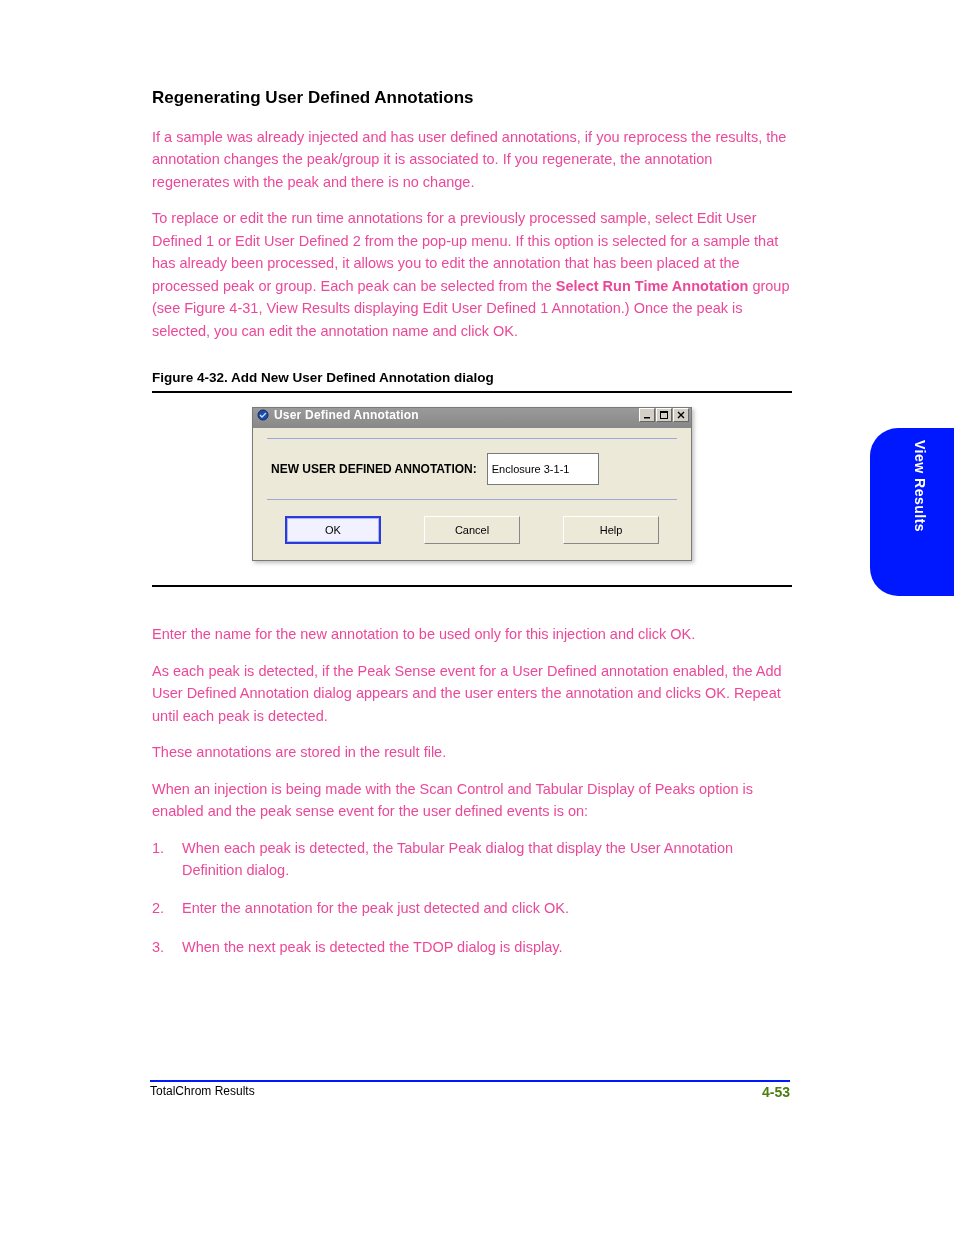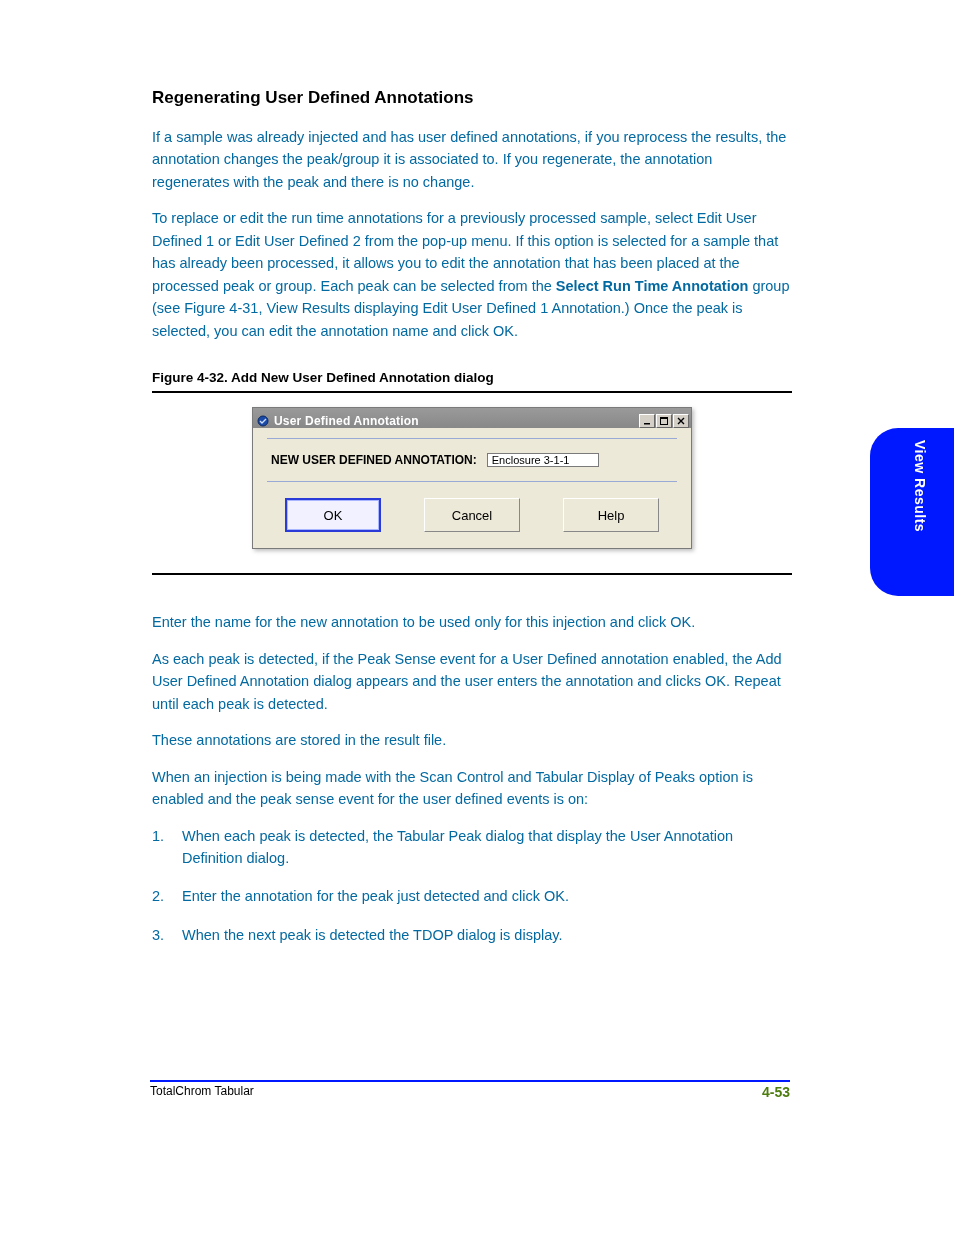--- a/index.html
+++ b/index.html
@@ -25,21 +25,21 @@
   }
   .heading {
     font-size: 17px;
     font-weight: bold;
     margin: 0 0 18px 0;
     color: #000;
   }
   .body-text {
     font-size: 14.5px;
     line-height: 1.55;
-    color: #0369a1;
+    color: #ec4899;
   }
   .body-text p { margin: 0 0 14px 0; }
   .body-text b { font-weight: bold; }
   .figure-label {
     font-size: 13.5px;
     font-weight: bold;
     margin: 28px 0 6px 0;
   }
   .hr-dark {
     border: none;
@@ -55,21 +55,21 @@
     width: 440px;
     padding: 4px 0 8px 0;
   }
   .dialog {
     border: 1px solid #7a7a7a;
     background: #ece9d8;
     box-shadow: 2px 2px 4px rgba(0,0,0,0.25);
   }
   .titlebar {
     display: flex;
-    align-items: flex-end;
+    align-items: flex-start;
     height: 20px;
     background: linear-gradient(#9a9a9a, #888);
     color: #fff;
     font-size: 12px;
     padding: 0 2px 0 3px;
   }
   .titlebar .tb-icon {
     width: 14px; height: 14px;
     margin-right: 4px;
     display: inline-flex;
@@ -110,36 +110,36 @@
     margin-bottom: 12px;
   }
   .prompt-label {
     font-size: 12px;
     font-weight: bold;
     color: #000;
     white-space: nowrap;
   }
   .prompt-input {
     width: 112px;
-    height: 14px;
+    height: 32px;
     font-size: 11px;
     font-family: Tahoma, Arial, sans-serif;
     padding: 1px 4px;
     border: 1px solid #7a7a7a;
     background: #fff;
   }
   .dlg-btn-row {
     display: flex;
     justify-content: space-between;
     padding: 4px 18px 0 18px;
   }
   .win-btn {
     width: 96px;
-    height: 34px;
-    font-size: 13px;
+    height: 28px;
+    font-size: 11px;
     font-family: Tahoma, Arial, sans-serif;
     background: #ece9d8;
     border: 1px solid #888;
     border-top-color: #fff;
     border-left-color: #fff;
     cursor: default;
   }
   .win-btn.default {
     border: 2px solid #2a3bd8;
     outline: 1px solid #a9b6ff;
@@ -296,17 +296,17 @@
         </div>
       </div>
     </div>
   </div>
 
   <div class="side-tab">
     <div class="rot">View Results</div>
   </div>
 
   <hr class="footer-rule">
-  <div class="footer-left">TotalChrom Tabular</div>
+  <div class="footer-left">TotalChrom Results</div>
   <div class="footer-right">4-53</div>
   <div class="footer-ref"></div>
 
 </div>
 
 </body></html>

